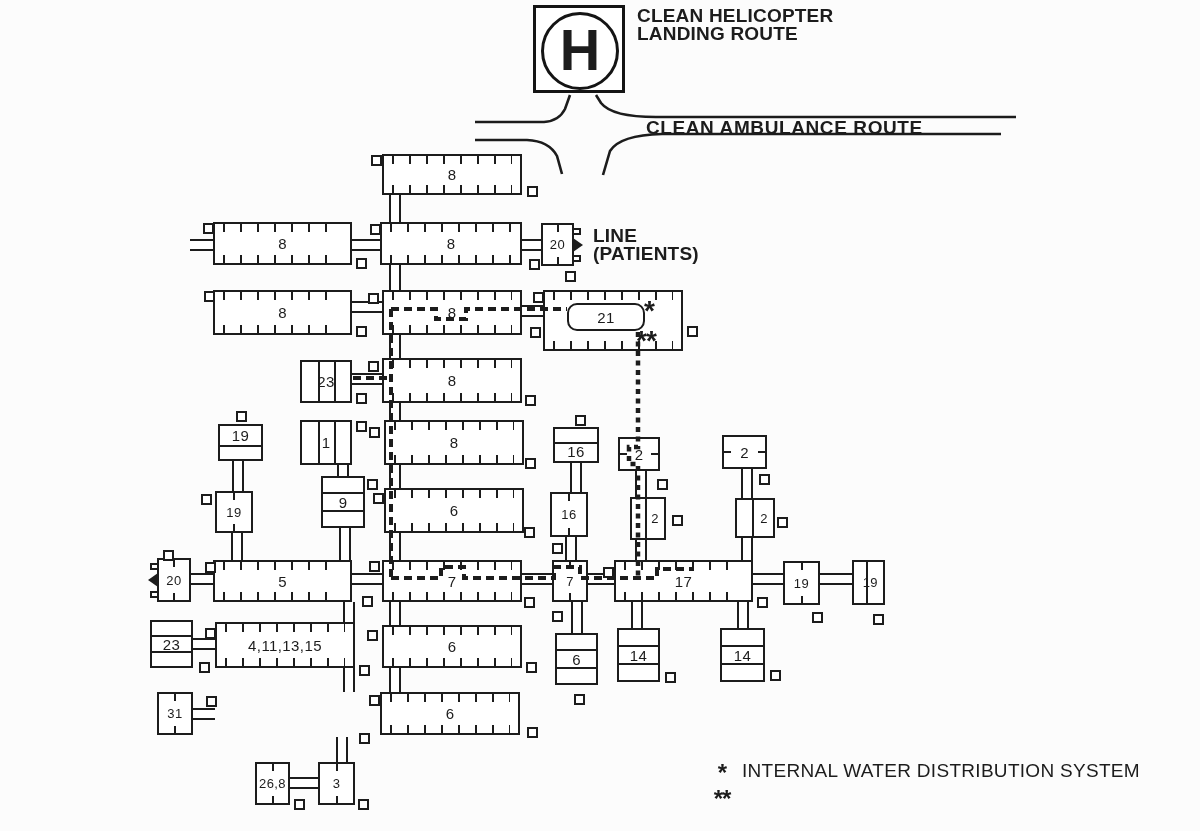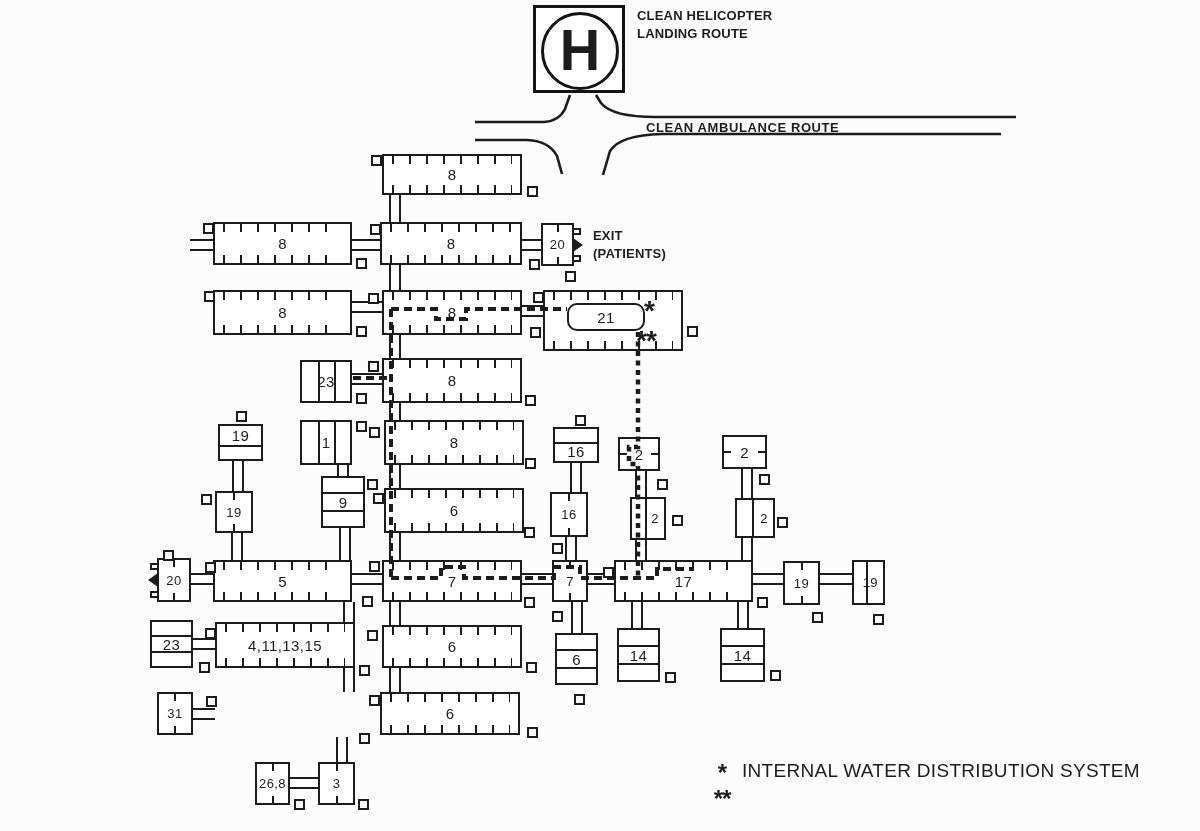--- a/index.html
+++ b/index.html
@@ -30,21 +30,21 @@
   .corr.h{border-top:2.5px solid #1c1c1c;border-bottom:2.5px solid #1c1c1c;}
   .sq{position:absolute;width:11px;height:11px;border:2.5px solid #1c1c1c;background:#fff;box-sizing:border-box;z-index:2;}
   .tab{position:absolute;width:9px;height:7px;border:2px solid #1c1c1c;background:#fff;box-sizing:border-box;}
   .arr{position:absolute;width:0;height:0;border-top:7px solid transparent;border-bottom:7px solid transparent;}
   .arr.r{border-left:10px solid #1c1c1c;right:-11px;top:50%;margin-top:-7px;}
   .arr.l{border-right:10px solid #1c1c1c;left:-11px;top:50%;margin-top:-7px;}
   #helipad{position:absolute;left:533px;top:5px;width:92px;height:88px;border:3px solid #141414;background:#fff;z-index:2;box-sizing:border-box;}
   #helipad .circ{position:absolute;left:5px;top:4px;width:72px;height:72px;border:3px solid #141414;border-radius:50%;
     display:flex;align-items:center;justify-content:center;}
   #helipad .hsym{font-size:56px;font-weight:bold;line-height:56px;transform:scaleY(1.02);}
-  .note{position:absolute;font-weight:bold;font-size:13px;line-height:18px;letter-spacing:.2px;z-index:7;white-space:nowrap;}
+  .note{position:absolute;font-weight:bold;font-size:19px;line-height:18px;letter-spacing:.2px;z-index:7;white-space:nowrap;}
   .star{position:absolute;font-weight:bold;font-size:28px;line-height:22px;z-index:7;letter-spacing:-1px;}
   #legend{position:absolute;left:702px;top:758px;z-index:7;}
   .leg-row{display:flex;align-items:flex-start;height:26px;}
   .leg-mark{width:40px;text-align:center;font-weight:bold;font-size:24px;line-height:30px;letter-spacing:-1px;}
   .leg-text{font-size:19px;letter-spacing:.3px;line-height:26px;}
   svg.layer{position:absolute;left:0;top:0;z-index:6;pointer-events:none;}
   svg.roads{z-index:1;}
 </style>
 </head>
 <body>
@@ -67,21 +67,21 @@
   </div>
 
   <div class="note" style="left:637px;top:7px;">
     <div>CLEAN HELICOPTER</div>
     <div>LANDING ROUTE</div>
   </div>
 
   <div class="note" style="left:646px;top:119px;letter-spacing:.6px;">CLEAN AMBULANCE ROUTE</div>
 
   <div class="note" style="left:593px;top:227px;">
-    <div>EXIT</div>
+    <div>LINE</div>
     <div>(PATIENTS)</div>
   </div>
 
 
   <div class="star" style="left:644px;top:300px;">*</div>
   <div class="star" style="left:636px;top:330px;">**</div>
 
   <div id="legend">
     <div class="leg-row">
       <span class="leg-mark">*</span>

